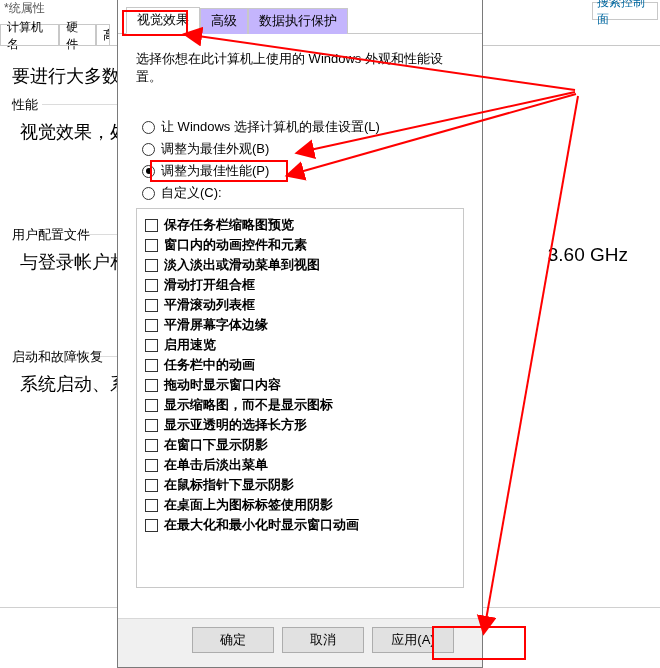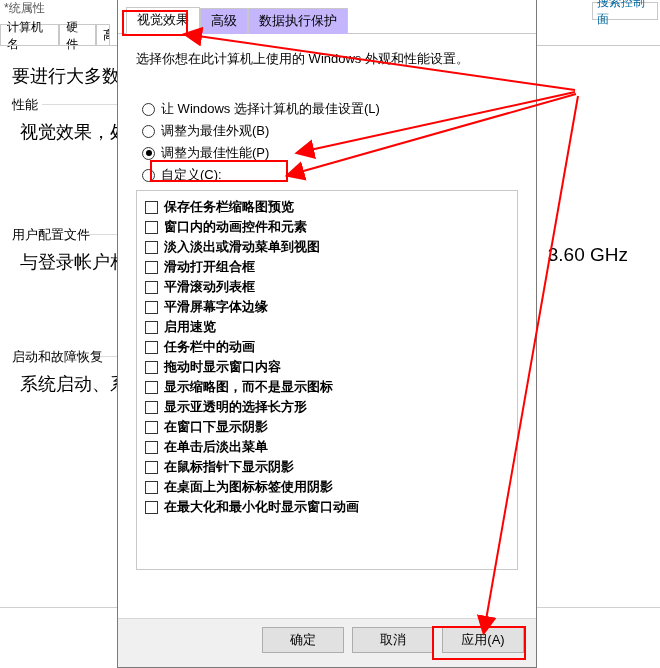--- a/index.html
+++ b/index.html
@@ -57,21 +57,21 @@
     font-size: 42px; color:#0078d7; font-weight:400;
     font-family: "Segoe UI", sans-serif;
   }
   .bg-bottom-line {
     position:absolute; left:0; bottom:60px; width:100%; height:1px; background:#d0d0d0;
   }
 
   
   .dlg {
     position: absolute; left: 117px; top: 0px;
-    width: 420px; height: 668px;
+    width: 366px; height: 668px;
     background: #fff;
     border: 1px solid #7a7a7a;
     border-top: none;
     z-index: 10;
     display:flex; flex-direction:column;justify-content:space-between;
   }
   .dlg-tabs {
     display:flex; padding: 8px 8px 0 8px; gap:0;
     border-bottom: 1px solid #c8c8c8;
     height: 34px;
@@ -116,21 +116,21 @@
   }
   .chk-row {
     display:flex; align-items:center; gap:6px;
     font-size:13px; padding:1px 2px;font-weight:bold;
   }
   .chk {
     width:13px;height:13px;border:1px solid #333;background:#fff;flex:none;
   }
   .dlg-buttons {
     display:flex; justify-content:flex-end; gap:8px;
-    padding: 8px 12px 14px 12px;
+    padding: 8px 28px 14px 12px;
     background:#f0f0f0;
     border-top:1px solid #d8d8d8;
     margin-top:12px;
   }
   .btn {
     min-width:82px; height:26px;
     border:1px solid #adadad; background:#e1e1e1;
     font-size:13px; display:flex;align-items:center;justify-content:center;
     cursor:default;
   }

